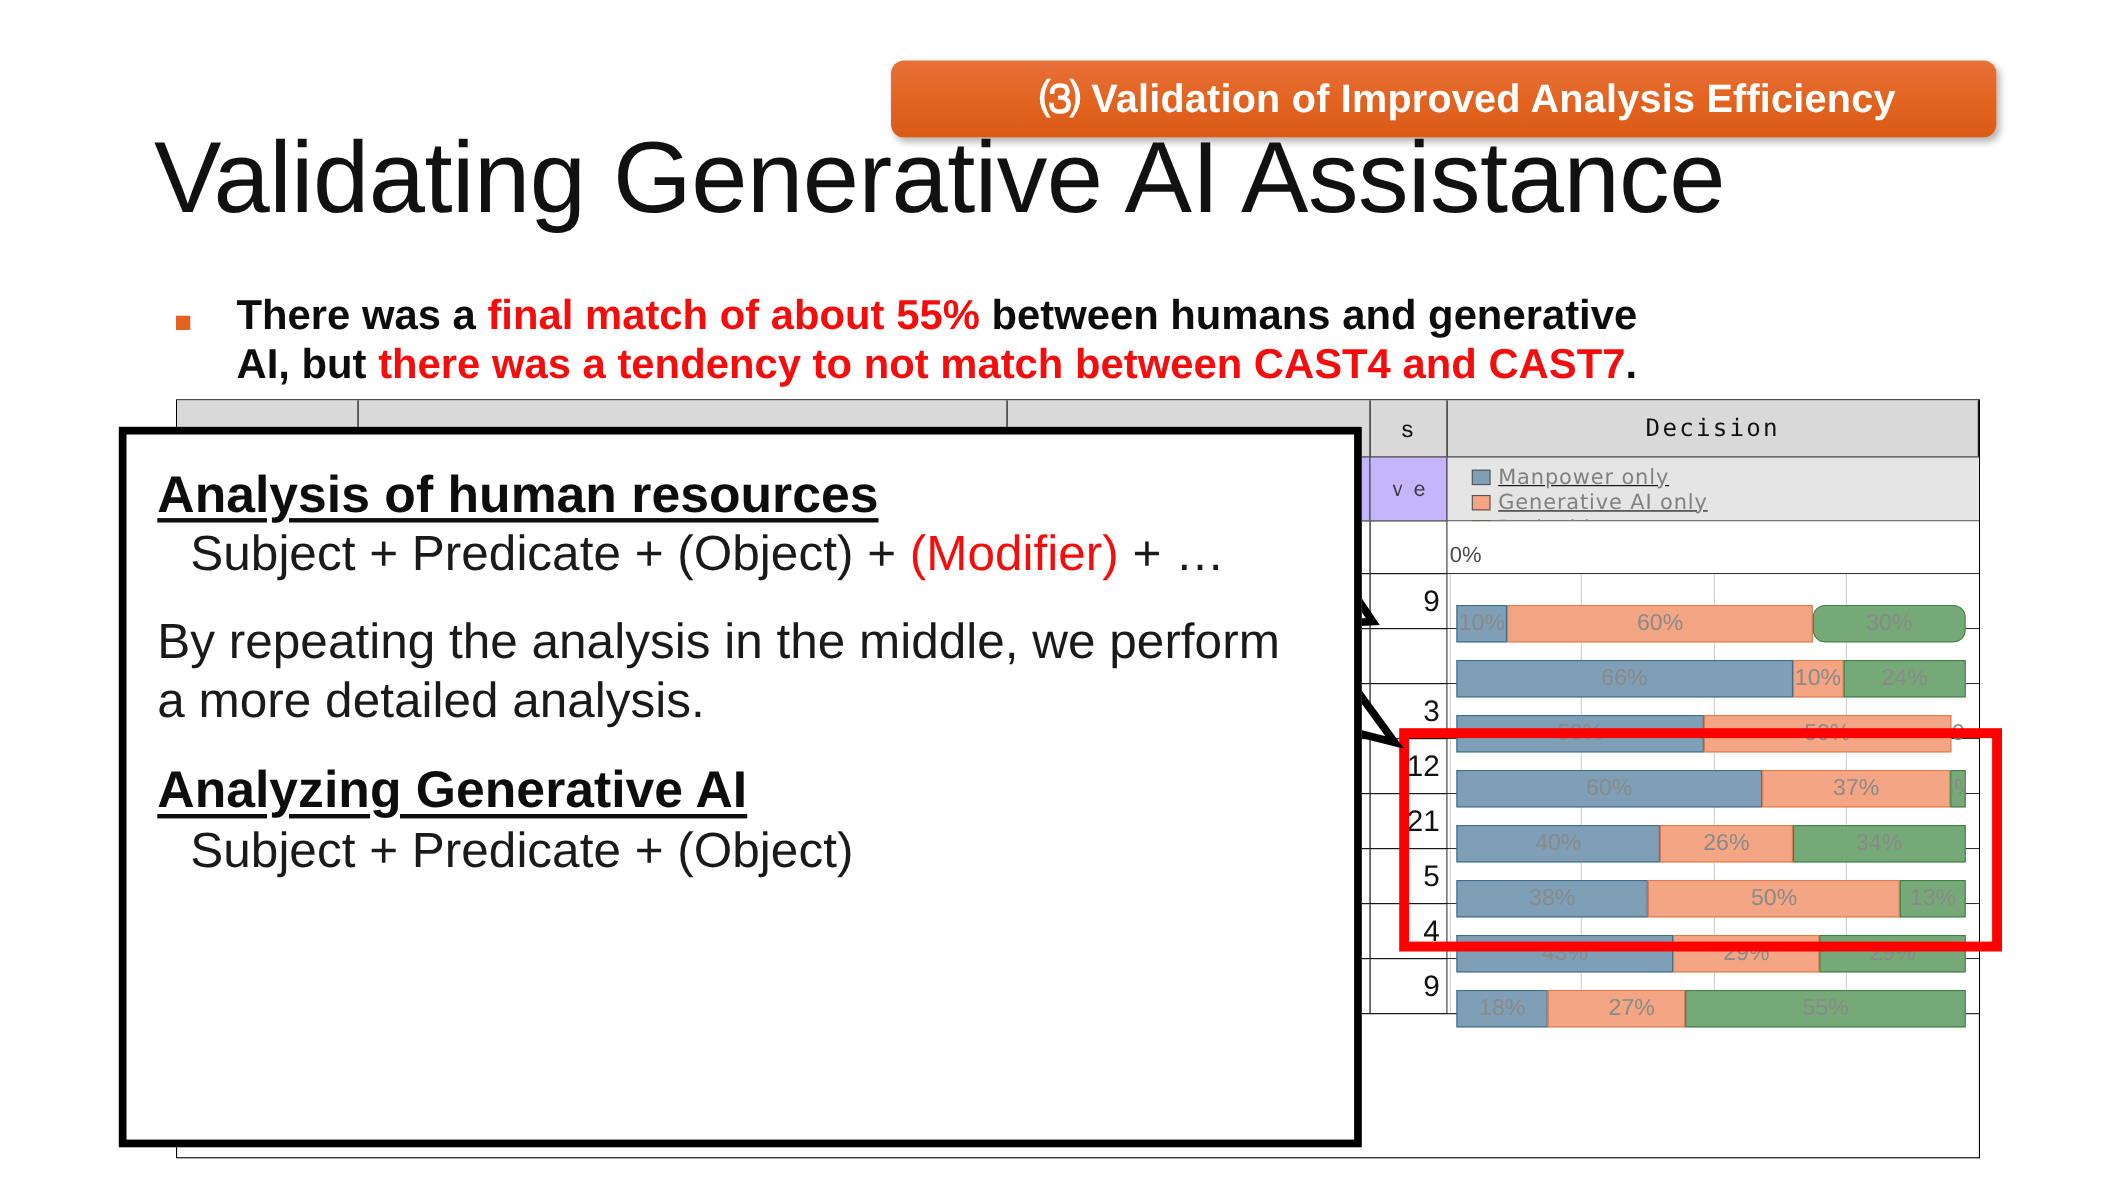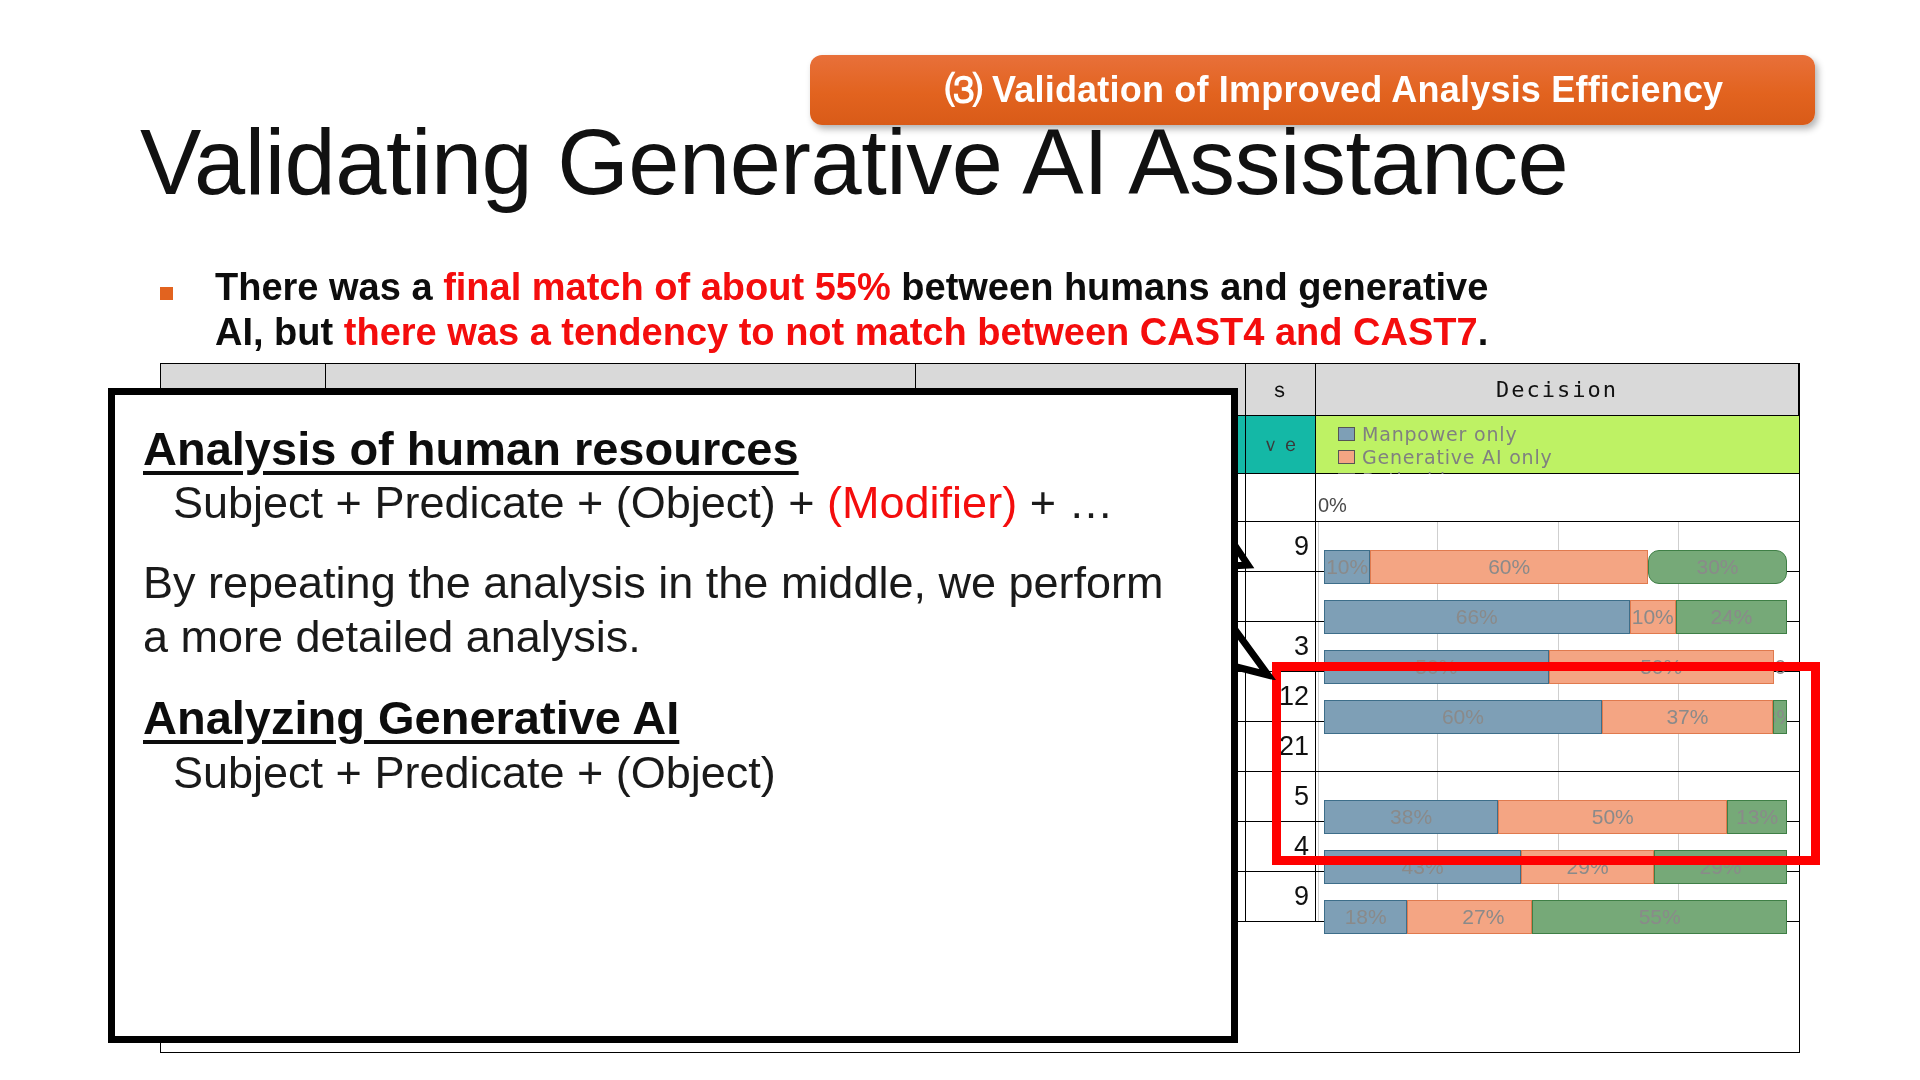--- a/index.html
+++ b/index.html
@@ -92,33 +92,34 @@
 
   #legend-row {
     display:flex;
     height:58px;
     border-bottom:1px solid #000;
   }
   #legend-row .lcell {
     border-right:1px solid #000;
     display:flex; align-items:center; justify-content:center;
     font-size:20px; color:#3a3a3a;
-    background:#14b8a6;
+    background:#c4b5fd;
     overflow:hidden;
   }
   .lcell.c1 { width:165px; }
   .lcell.c2 { width:590px; }
   .lcell.c3 { width:330px; }
   .lcell.c4 { width:70px; }
   #legend-box {
     flex:1;
-    background:#bef264;
+    background:#e5e5e5;
     padding:6px 0 0 22px;
     display:flex; flex-wrap:wrap;
     align-content:flex-start;
+    text-decoration:underline;
   }
   .legend-item {
     display:flex; align-items:center;
     font-size:19px; color:#808080;
     font-family:"DejaVu Sans", sans-serif;
     letter-spacing:0.8px;
     margin-right:36px;
     height:23px;
   }
   .legend-swatch {
@@ -362,20 +363,25 @@
       <div class="chart-row" style="height: 50px;">
         <div class="rcell c1"></div>
         <div class="rcell c2"></div>
         <div class="rcell c3"></div>
         <div class="rcell c4">21</div>
         <div class="bar-cell">
           <span class="gridline" style="left: 0.5%;"></span>
           <span class="gridline" style="left: 25%;"></span>
           <span class="gridline" style="left: 50%;"></span>
           <span class="gridline" style="left: 75%;"></span>
+          <div class="stack">
+            <div class="seg blue" style="width: 40%;">40%</div>
+            <div class="seg orange" style="width: 26%;">26%</div>
+            <div class="seg green" style="width: 34%;">34%</div>
+          </div>
         </div>
       </div>
       <div class="chart-row" style="height: 50px;">
         <div class="rcell c1"></div>
         <div class="rcell c2"></div>
         <div class="rcell c3"></div>
         <div class="rcell c4">5</div>
         <div class="bar-cell">
           <span class="gridline" style="left: 0.5%;"></span>
           <span class="gridline" style="left: 25%;"></span>

